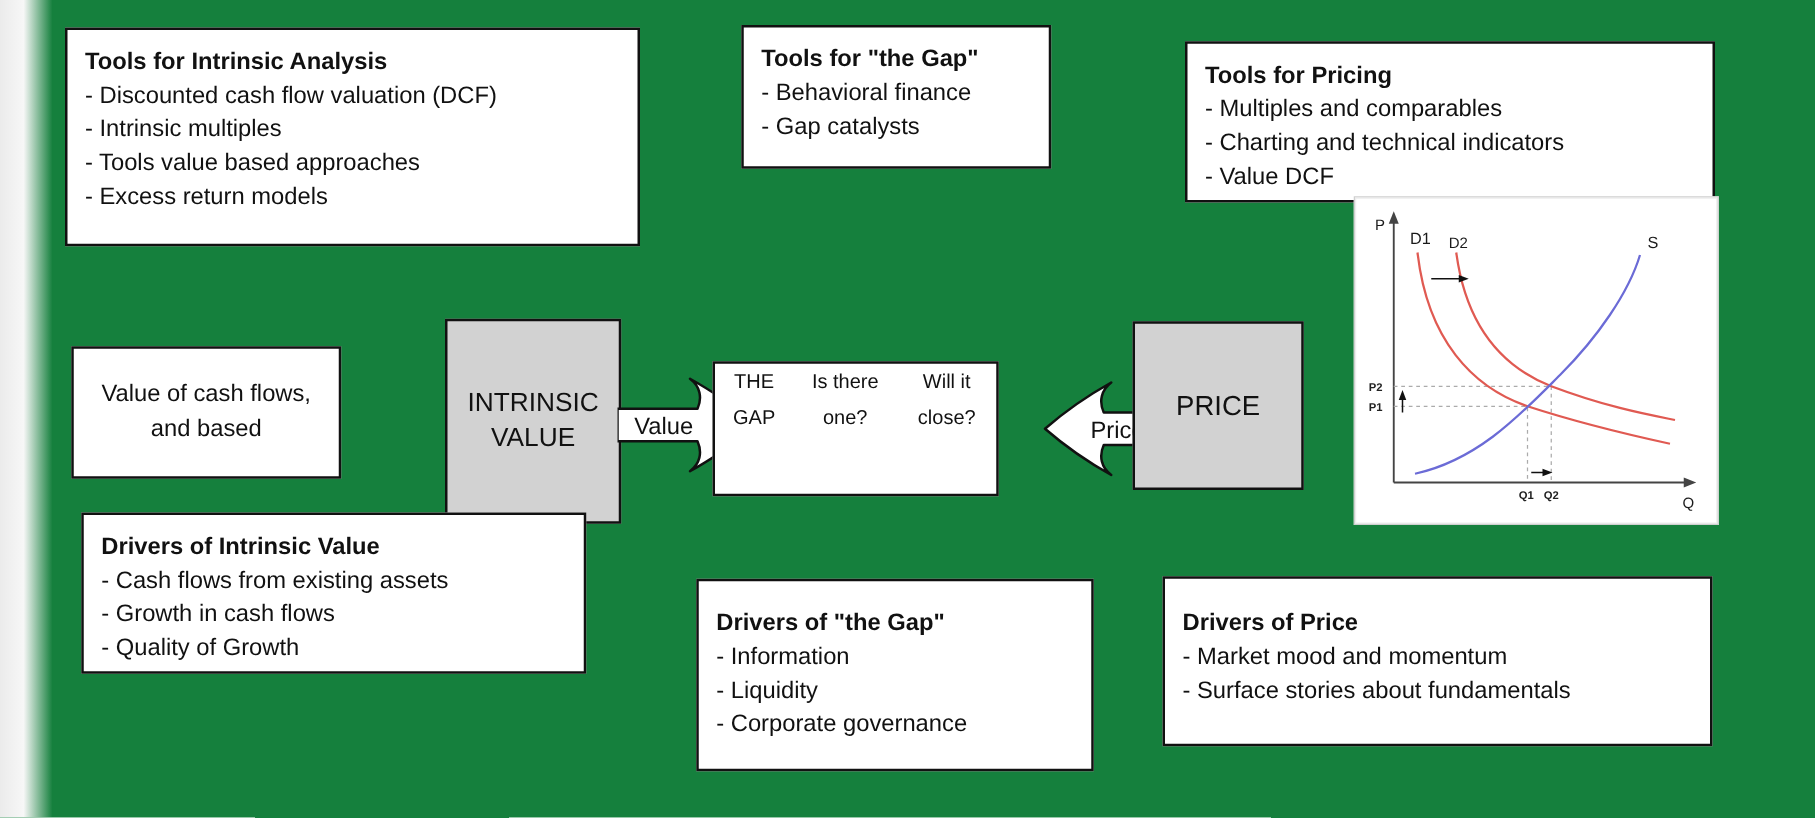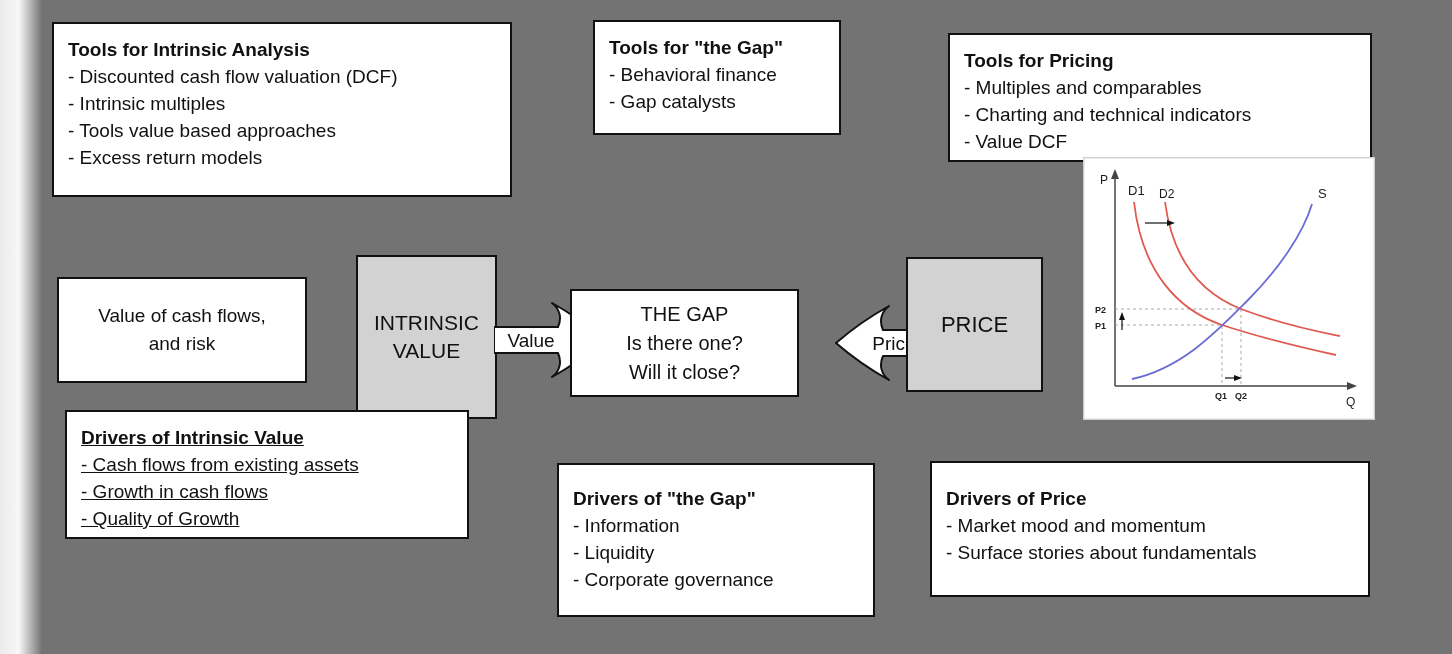--- a/index.html
+++ b/index.html
@@ -1,30 +1,30 @@
 <!DOCTYPE html>
 <html><head>
 <meta charset="utf-8">
 <style>
   html,body{margin:0;padding:0;background:#fff;}
   .canvas{
-    position:relative;width:1452px;height:654px;overflow:hidden;background:#737373;
+    position:relative;width:1452px;height:654px;overflow:hidden;background:#15803d;
     font-family:"Liberation Sans","DejaVu Sans",sans-serif;color:#111;
   }
   .left-shade{position:absolute;left:0;top:0;width:42px;height:100%;
     background:linear-gradient(to right,#ebebeb 0,#f7f7f7 45%,rgba(255,255,255,0) 100%);}
   .box{position:absolute;background:#fff;border:2px solid #111;box-sizing:border-box;}
   .note{font-size:19px;line-height:27px;padding:12px 14px;}
   .note .title{font-weight:bold;}
   .center-note{display:flex;flex-direction:column;justify-content:center;text-align:center;
     font-size:19px;line-height:28px;padding:4px;}
   .gray-node{background:#d2d2d2;display:flex;align-items:center;justify-content:center;
     text-align:center;font-size:21px;line-height:28px;padding:6px;}
-  .gap-node{display:flex;flex-direction:column;justify-content:center;text-align:center;
-    font-size:20px;line-height:29px;}
+  .gap-node{display:flex;flex-direction:row;justify-content:center;text-align:center;
+    font-size:16px;line-height:29px;}
   .arrow-wrap{position:absolute;margin-left:37px;}
   .chart-frame{position:absolute;left:1083px;top:157px;width:292px;height:263px;
     border:1px solid #cfcfcf;background:#fff;box-sizing:border-box;padding:4px;
     box-shadow:inset 0 0 0 1px #ededed;}
   svg text{font-family:"Liberation Sans","DejaVu Sans",sans-serif;}
 </style>
 </head>
 <body>
 
 <div class="canvas">
@@ -44,23 +44,23 @@
     <div>- Gap catalysts</div>
   </div>
 
   <div class="box note" style="left:948px;top:10px;width:424px;height:129px;margin-top:23px;">
     <div class="title">Tools for Pricing</div>
     <div>- Multiples and comparables</div>
     <div>- Charting and technical indicators</div>
     <div>- Value DCF</div>
   </div>
 
-  <div class="box center-note" style="left:57px;top:277px;width:250px;height:106px;">
+  <div class="box center-note" style="left:57px;top:277px;width:216px;height:106px;">
     <div>Value of cash flows,</div>
-    <div>and risk</div>
+    <div>and based</div>
   </div>
 
   <div class="box gray-node" style="left:318px;top:255px;width:141px;height:164px;margin-left:38px;">
     <span>INTRINSIC VALUE</span>
   </div>
 
   <div class="arrow-wrap" style="left:457px;top:300px;width:116px;height:80px;">
     <svg width="116" height="80" viewBox="0 0 116 80">
       <path d="M0,27 L64,27 C68,18 66,9 58,3 C76,13 96,27 113,40 C96,53 76,67 58,77 C66,71 68,62 64,53 L0,53 Z" fill="#ffffff" stroke="#111" stroke-width="2" stroke-linejoin="round"></path>
       <text x="37" y="47" text-anchor="middle" font-size="19" fill="#111">Value</text>
@@ -112,21 +112,21 @@
       <text x="71" y="36" font-size="12" fill="#1a1a1a">D2</text>
       <text x="230" y="36" font-size="13" fill="#1a1a1a">S</text>
 
       <text x="7" y="151" font-size="9" font-weight="bold" fill="#222">P2</text>
       <text x="7" y="167" font-size="9" font-weight="bold" fill="#222">P1</text>
       <text x="127" y="237" font-size="9" font-weight="bold" fill="#222">Q1</text>
       <text x="147" y="237" font-size="9" font-weight="bold" fill="#222">Q2</text>
     </svg>
   </div>
 
-  <div class="box note" style="left:65px;top:410px;width:404px;height:129px;text-decoration:underline;">
+  <div class="box note" style="left:65px;top:410px;width:404px;height:129px;">
     <div class="title">Drivers of Intrinsic Value</div>
     <div>- Cash flows from existing assets</div>
     <div>- Growth in cash flows</div>
     <div>- Quality of Growth</div>
   </div>
 
   <div class="box note" style="left:557px;top:463px;width:318px;height:154px;padding-top:20px;">
     <div class="title">Drivers of "the Gap"</div>
     <div>- Information</div>
     <div>- Liquidity</div>

